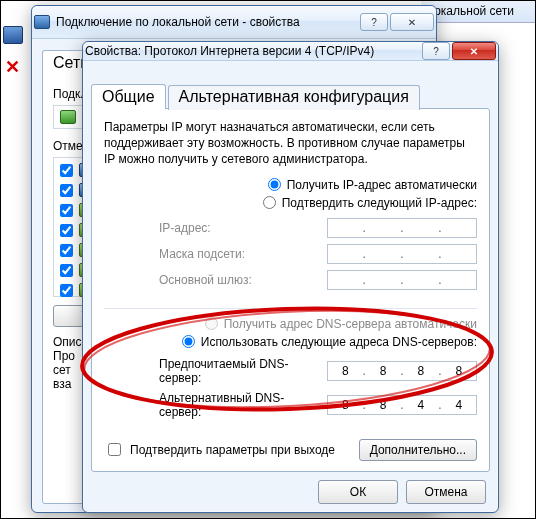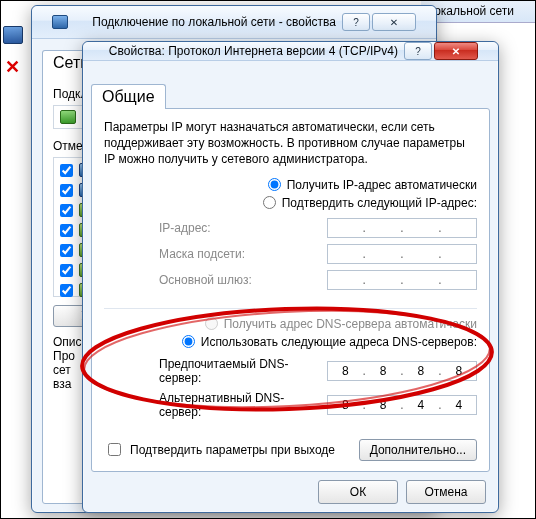--- a/index.html
+++ b/index.html
@@ -52,23 +52,22 @@
     display: flex;
     flex-direction: column;
   }
   .titlebar {
     height: 40px;
     background: linear-gradient(#f7fbff 0%, #e7f0fb 45%, #d6e6f8 46%, #e3eefb 100%);
     border-bottom: 1px solid #b8cde6;
     border-radius: 6px 6px 0 0;
     display: flex;
     align-items: center;
-    padding: 0 20px;
+    padding: 0 2px;
     gap: 6px;
-    text-align: right;
   }
   .titlebar .title-text {
     flex: 1;
     color: #000;
     font-size: 12px;
     white-space: nowrap;
     overflow: hidden;
     text-overflow: ellipsis;
   }
   .titlebar .app-icon {
@@ -318,20 +317,21 @@
     <div class="title-text">Свойства: Протокол Интернета версии 4 (TCP/IPv4)</div>
     <div class="caption-btns">
       <div class="cap-btn">?</div>
       <div class="cap-btn close">✕</div>
     </div>
   </div>
   <div class="window-body">
     <div class="tabset" style="flex:1; display:flex; flex-direction:column;">
       <div class="tab-row">
         <div class="tab">Общие</div>
+        <div class="tab inactive">Альтернативная конфигурация</div>
       </div>
       <div class="tab-panel" style="flex:1;">
         <div class="help-text">Параметры IP могут назначаться автоматически, если сеть поддерживает эту возможность. В противном случае параметры IP можно получить у сетевого администратора.</div>
 
         <div class="group">
           <label class="radio-row">
             <input type="radio" name="ipmode" checked="" style="">
             <span>Получить IP-адрес автоматически</span>
           </label>
           <label class="radio-row">

